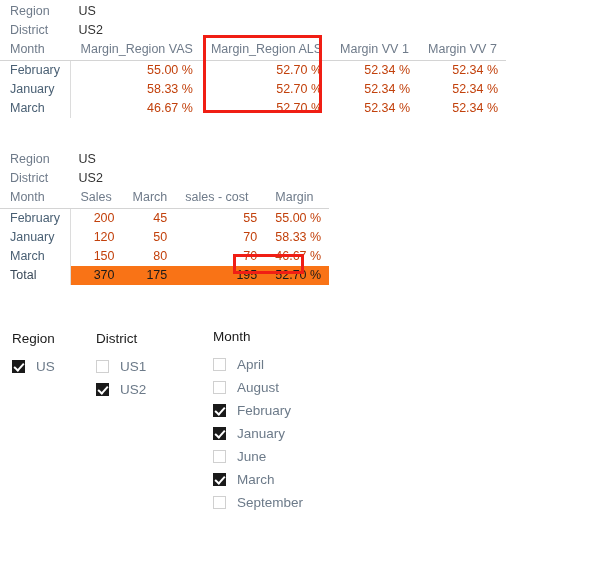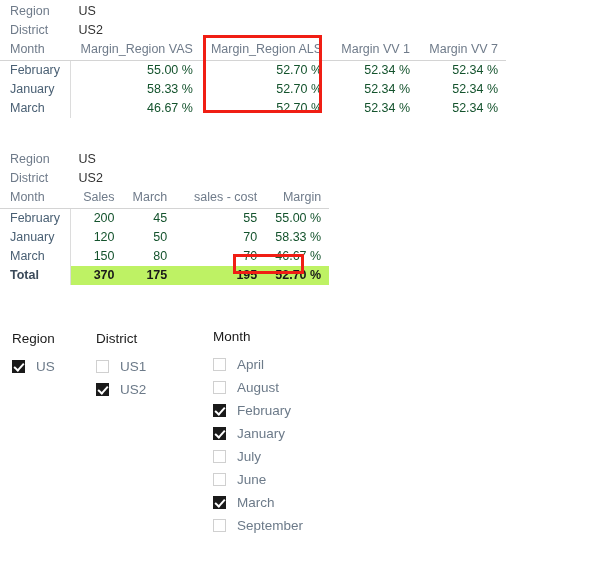--- a/index.html
+++ b/index.html
@@ -39,27 +39,26 @@
     padding-left: 10px !important;
     padding-right: 8px !important;
   }
   .val {           
     color: #333333;
     text-align: left;
     padding-left: 8px !important;
   }
   .colhead {
     color: #6f7b8a;
-    text-align: right;
     padding-right: 8px !important;
     padding-left: 10px !important;
     margin-top: 28px;
   }
   .num {
-    color: #14532d;
+    color: #c2410c;
     text-align: right;
     padding-right: 8px !important;
     padding-left: 10px !important;
   }
   .rowcap {
     color: #4a6074;
     text-align: left;
     padding-left: 10px !important;
     padding-right: 10px !important;
   }
@@ -72,25 +71,25 @@
     line-height: 0;
   }
 
   
   .vsep {
     border-right: 1px solid #dcdcdc;
   }
 
   
   .totalrow td {
-    font-weight: bold;
+    font-weight: normal;
     color: #3b4a5a;
   }
   .totalrow td.fill {
-    background: #bef264;
+    background: #f97316;
     color: #1a1a1a;
   }
   .totalrow td.rowcap {
     background: transparent;
     color: #3b4a5a;
   }
 
   
   .redbox {
     position: absolute;
@@ -322,24 +321,20 @@
   <div class="slicer-item">
     <span class="cb on"></span>
     <span class="slicer-label">February</span>
   </div>
   <div class="slicer-item">
     <span class="cb on"></span>
     <span class="slicer-label">January</span>
   </div>
   <div class="slicer-item">
     <span class="cb off"></span>
-    <span class="slicer-label">July</span>
-  </div>
-  <div class="slicer-item">
-    <span class="cb off"></span>
     <span class="slicer-label">June</span>
   </div>
   <div class="slicer-item">
     <span class="cb on"></span>
     <span class="slicer-label">March</span>
   </div>
   <div class="slicer-item">
     <span class="cb off"></span>
     <span class="slicer-label">September</span>
   </div>

